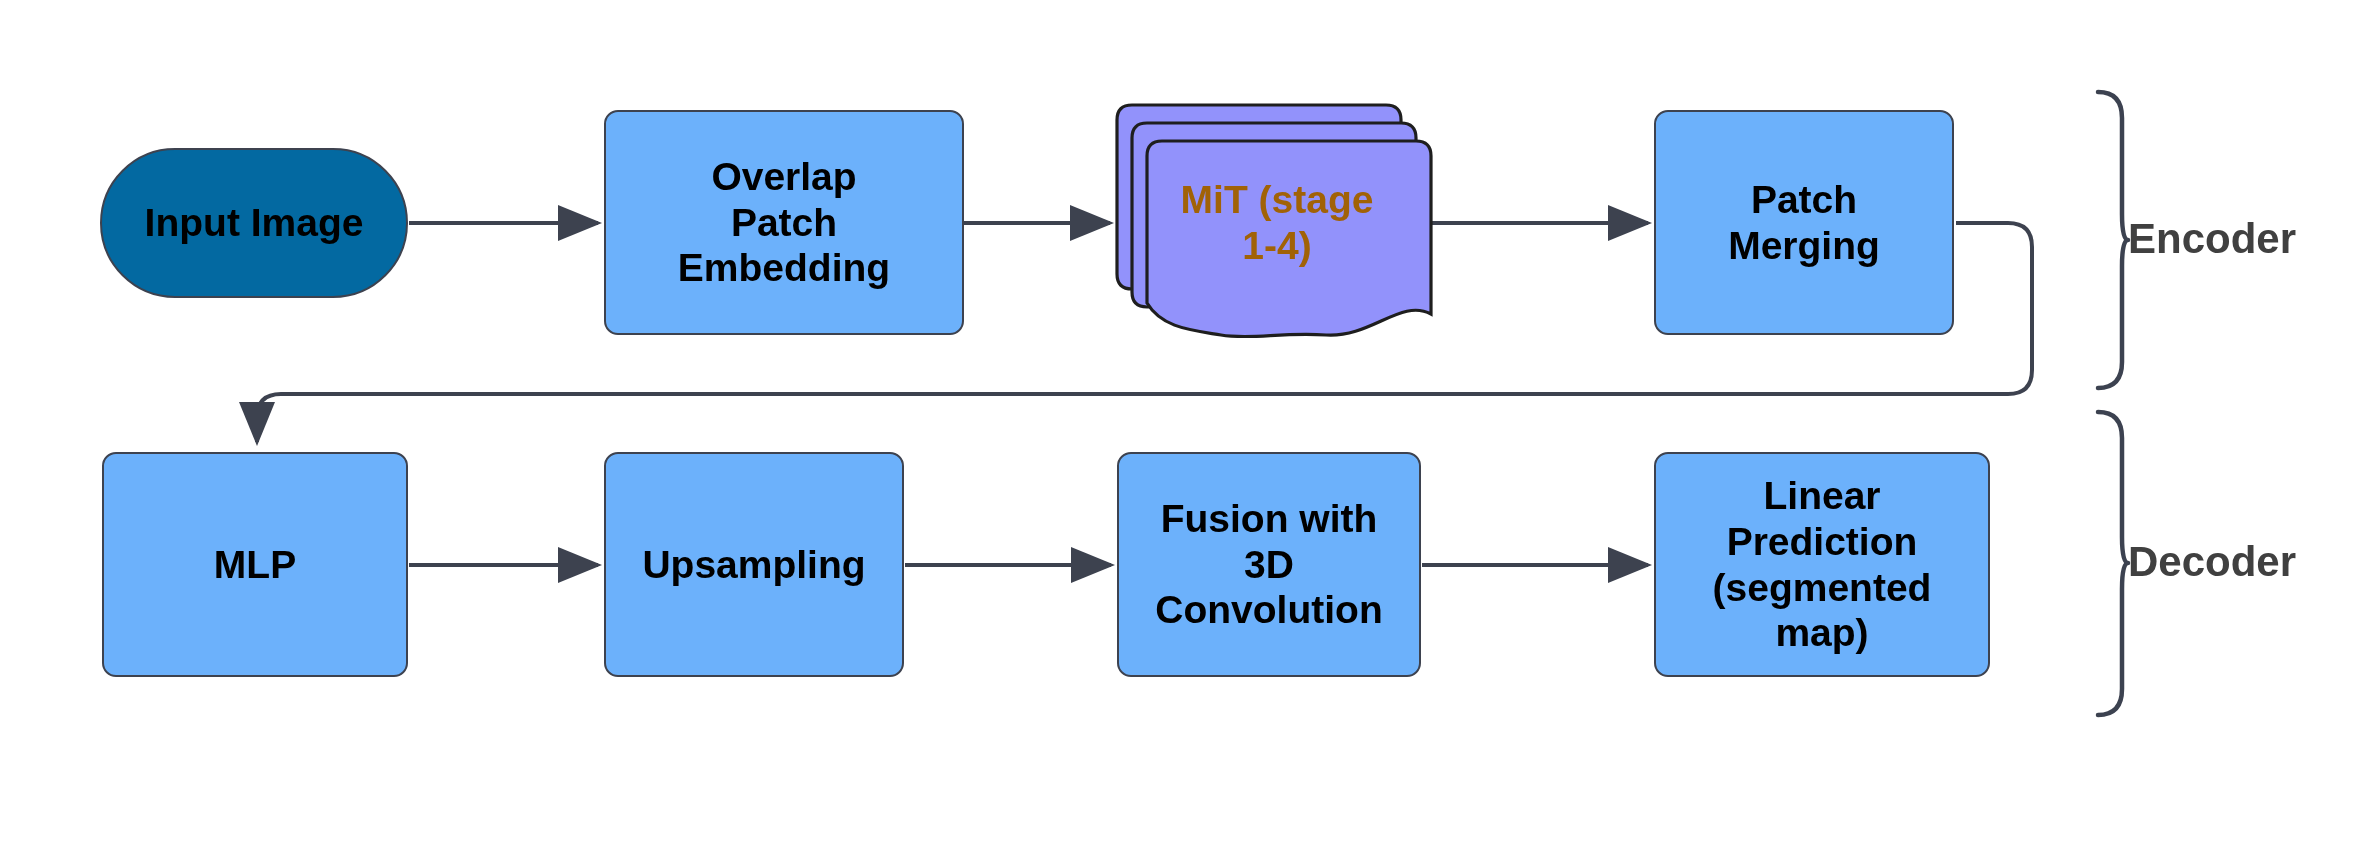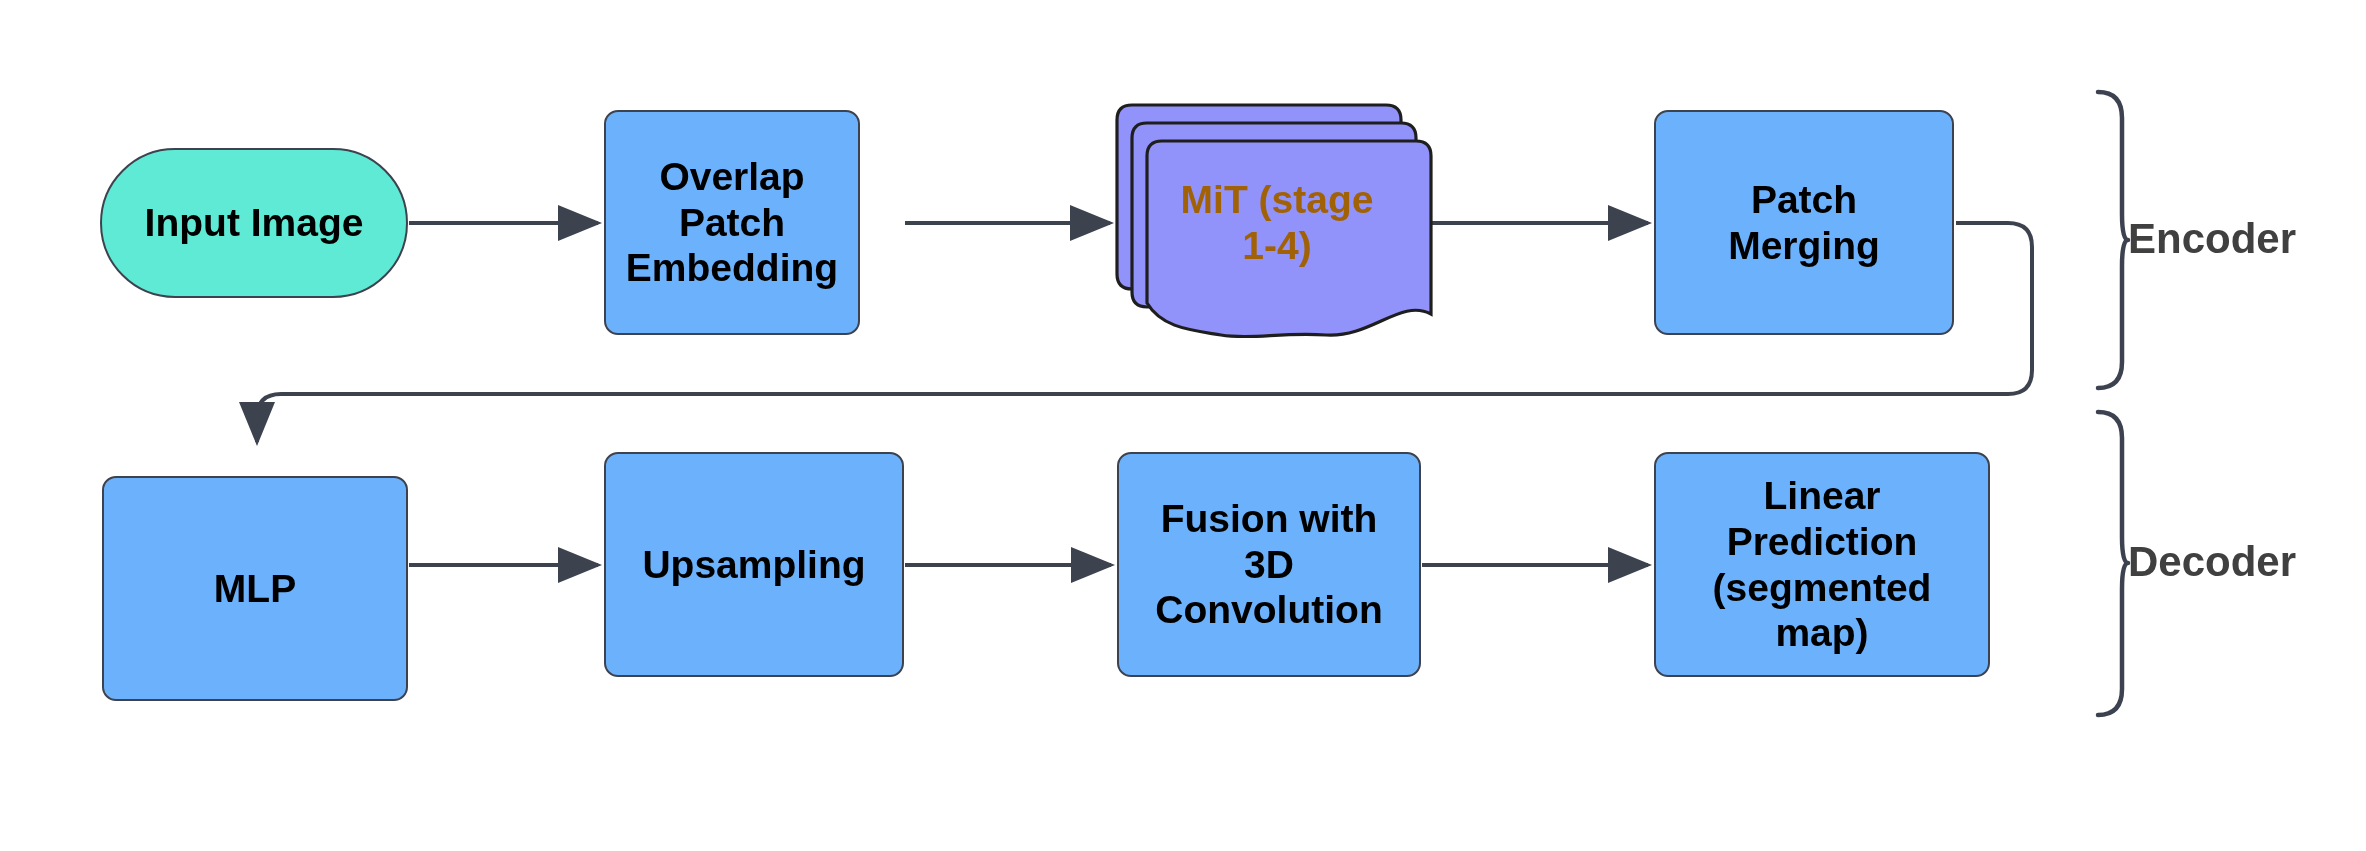--- a/index.html
+++ b/index.html
@@ -36,47 +36,46 @@
     white-space: pre-line;
     padding: 0 6px;
   }
   
   #node-input-image {
     left: 100px;
     top: 148px;
     width: 308px;
     height: 150px;
     border-radius: 76px;
-    background: #5eead4;
+    background: #0369a1;
     font-size: 39px;
   }
   
   .box-blue {
     background: #6CB1FB;
     border-radius: 14px;
     font-size: 39px;
   }
   #node-overlap-patch-embedding {
     left: 604px;
     top: 110px;
-    width: 256px;
+    width: 360px;
     height: 225px;
   }
   #node-patch-merging {
     left: 1654px;
     top: 110px;
     width: 300px;
     height: 225px;
   }
   #node-mlp {
     left: 102px;
     top: 452px;
     width: 306px;
     height: 225px;
-    margin-top: 24px;
   }
   #node-upsampling {
     left: 604px;
     top: 452px;
     width: 300px;
     height: 225px;
   }
   #node-fusion-3d-convolution {
     left: 1117px;
     top: 452px;

